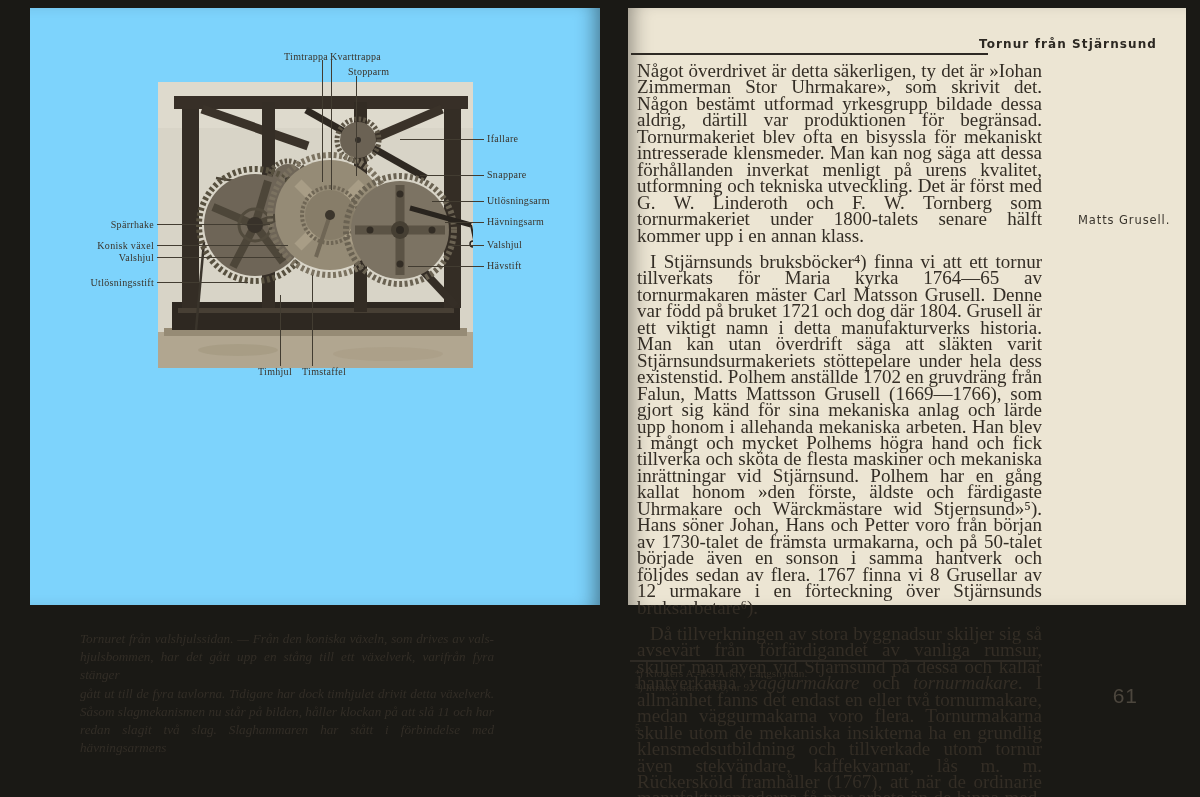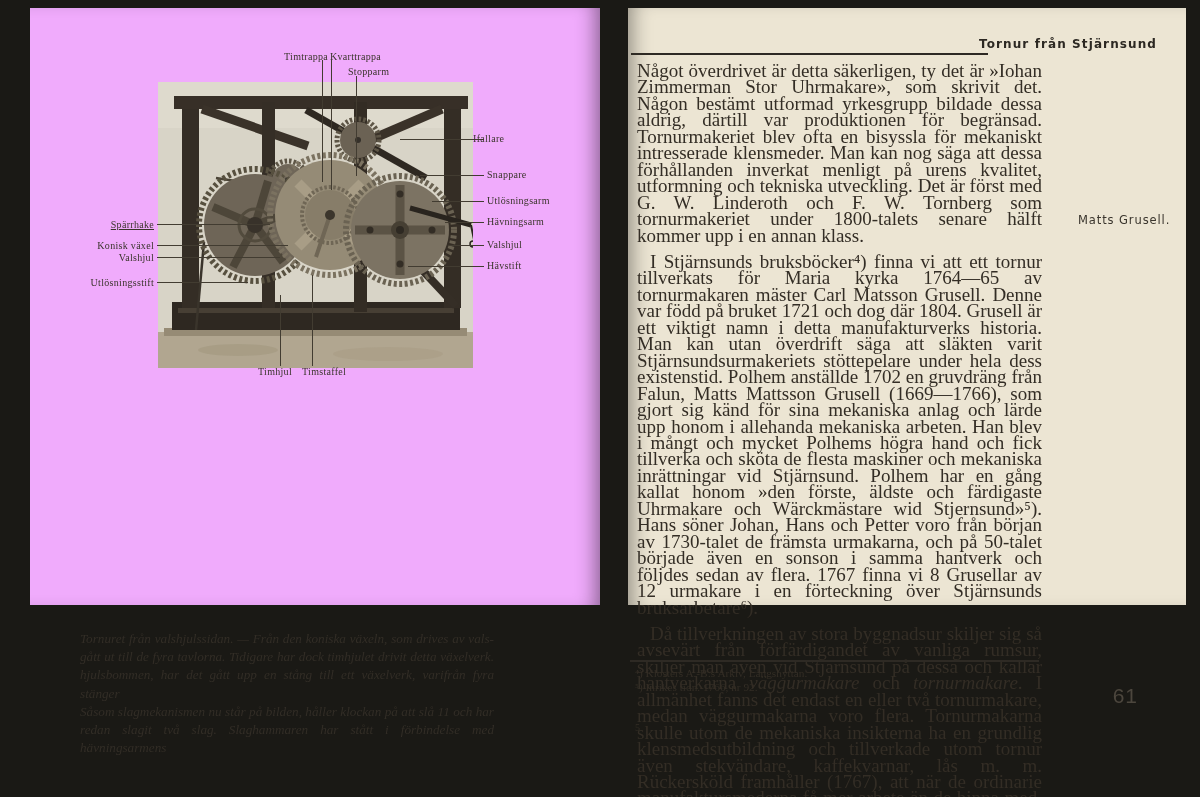--- a/index.html
+++ b/index.html
@@ -1,19 +1,19 @@
 <!DOCTYPE html>
 <html><head>
 <meta charset="utf-8">
 <style>
   html,body{margin:0;padding:0;background:#141310;}
   .stage{position:relative;width:1200px;height:797px;background:#1a1915;overflow:hidden;
          font-family:"Liberation Serif","DejaVu Serif",serif;}
   .page{position:absolute;top:8px;height:597px;}
-  .page-left{left:30px;width:570px;background:#f0abfc;box-shadow:inset -16px 0 20px -12px rgba(0,0,0,.45);}
+  .page-left{left:30px;width:570px;background:#7dd3fc;box-shadow:inset -16px 0 20px -12px rgba(0,0,0,.45);}
   .page-right{left:628px;width:558px;background:#ece5d3;box-shadow:inset 16px 0 20px -12px rgba(0,0,0,.4);}
   
   .plabel{position:absolute;font-size:10px;color:#3a342b;letter-spacing:.3px;white-space:nowrap;}
   .lh{position:absolute;height:1px;background:#423c31;}
   .lv{position:absolute;width:1px;background:#423c31;}
   
   .caption{position:absolute;left:50px;top:622px;width:414px;font-style:italic;
            font-size:13.2px;line-height:18.2px;color:#322d26;}
   .cap-line{text-align:justify;}
   .cap-line.j{text-align-last:justify;}
@@ -131,39 +131,39 @@
     <div class="lh" style="left:378px;top:258px;width:76px;"></div>
     <div class="lh" style="left:127px;top:216px;width:113px;"></div>
     <div class="lh" style="left:127px;top:237px;width:131px;"></div>
     <div class="lh" style="left:127px;top:249px;width:123px;"></div>
     <div class="lh" style="left:127px;top:274px;width:91px;"></div>
 
     <div class="plabel" style="left:254px;top:43px;">Timtrappa</div>
     <div class="plabel" style="left:300px;top:43px;">Kvarttrappa</div>
     <div class="plabel" style="left:318px;top:58px;">Stopparm</div>
 
-    <div class="plabel" style="left:443px;top:125px;">Ifallare</div>
+    <div class="plabel" style="left:457px;top:125px;">Ifallare</div>
     <div class="plabel" style="left:457px;top:161px;">Snappare</div>
     <div class="plabel" style="left:457px;top:187px;">Utlösningsarm</div>
     <div class="plabel" style="left:457px;top:208px;">Hävningsarm</div>
     <div class="plabel" style="left:457px;top:231px;">Valshjul</div>
     <div class="plabel" style="left:457px;top:252px;">Hävstift</div>
 
-    <div class="plabel" style="left:38px;top:211px;width:86px;text-align:right;text-decoration:underline;">Spärrhake</div>
+    <div class="plabel" style="left:38px;top:211px;width:86px;text-align:right;">Spärrhake</div>
     <div class="plabel" style="left:38px;top:232px;width:86px;text-align:right;">Konisk växel</div>
     <div class="plabel" style="left:38px;top:244px;width:86px;text-align:right;">Valshjul</div>
     <div class="plabel" style="left:38px;top:269px;width:86px;text-align:right;">Utlösningsstift</div>
 
     <div class="plabel" style="left:228px;top:358px;">Timhjul</div>
     <div class="plabel" style="left:272px;top:358px;">Timstaffel</div>
 
     <div class="caption">
       <div class="cap-line j">Tornuret från valshjulssidan. — Från den koniska växeln, som drives av vals-</div>
+      <div class="cap-line j">hjulsbommen, har det gått upp en stång till ett växelverk, varifrån fyra stänger</div>
       <div class="cap-line j">gått ut till de fyra tavlorna. Tidigare har dock timhjulet drivit detta växelverk.</div>
-      <div class="cap-line j">hjulsbommen, har det gått upp en stång till ett växelverk, varifrån fyra stänger</div>
       <div class="cap-line j">Såsom slagmekanismen nu står på bilden, håller klockan på att slå 11 och har</div>
       <div class="cap-line j">redan slagit två slag. Slaghammaren har stått i förbindelse med hävningsarmens</div>
     </div>
   </div>
 
   <div class="page page-right">
     <div class="header-rule"></div>
     <div class="running-header">Tornur från Stjärnsund</div>
 
     <div class="body-col">

